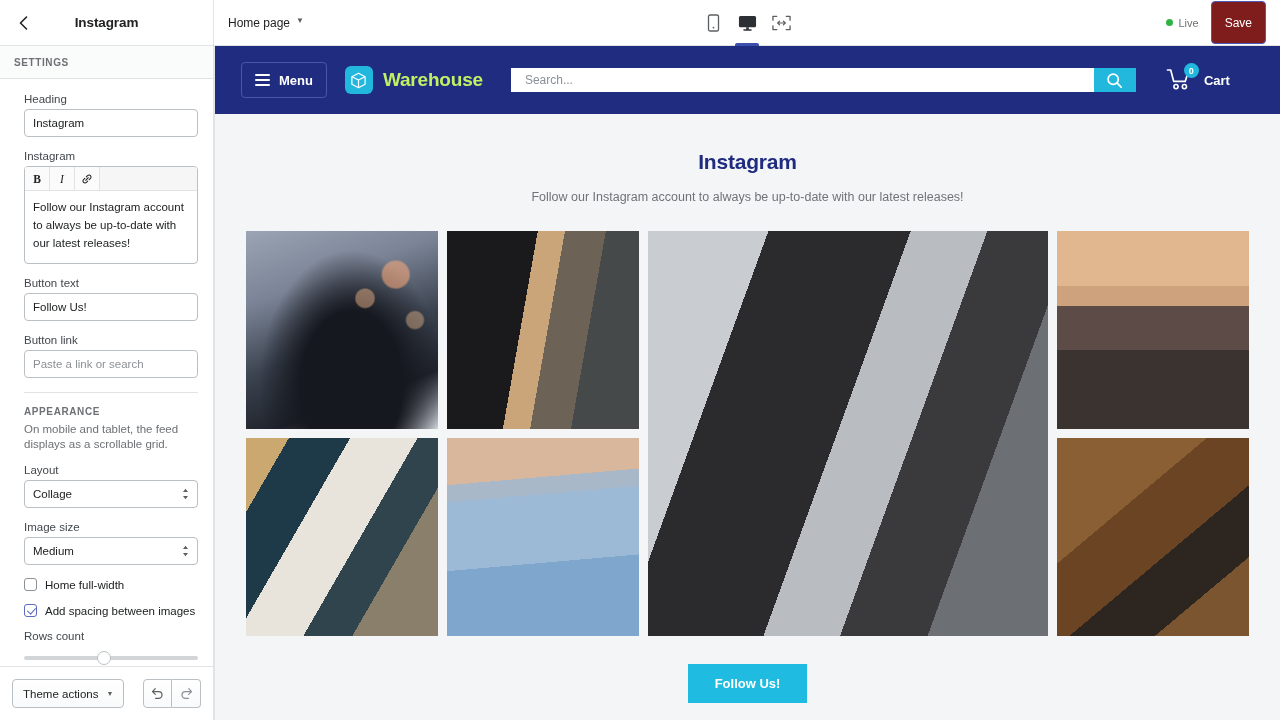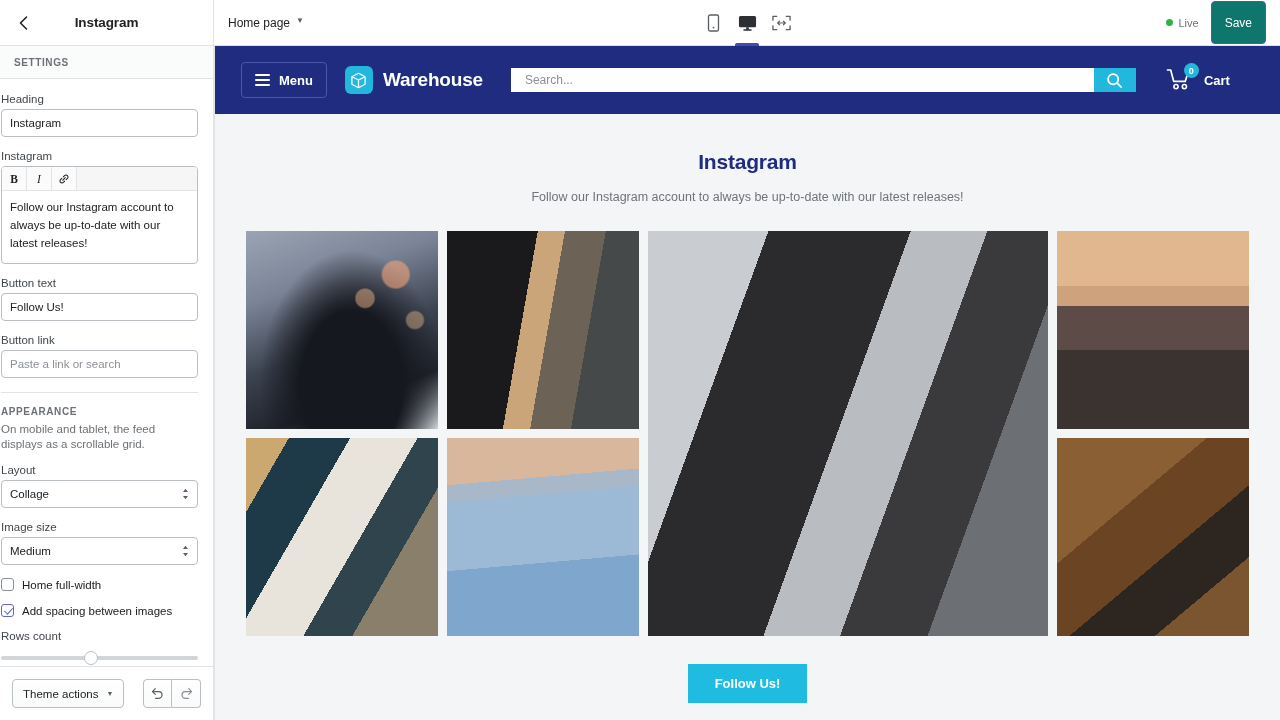--- a/index.html
+++ b/index.html
@@ -49,21 +49,21 @@
   }
   .sb-sectionbar span {
     font-size: 10px; font-weight: bold; letter-spacing: 0.6px;
     color: #6d7175; text-transform: uppercase;
   }
   .sb-scroll {
     flex: 1; overflow: hidden;
     padding: 0 0 0 0;
     position: relative;
   }
-  .sb-pad { padding: 14px 15px 0 1px; }
+  .sb-pad { padding: 14px 15px 0 24px; }
 
   .field-label {
     font-size: 11.5px; color: #42474c; margin-bottom: 4px; display: block;
   }
   .text-input {
     width: 100%; height: 28px;
     border: 1px solid #babfc3; border-radius: 4px;
     background: #fff;
     font-size: 11.5px; color: #202223;
     padding: 0 8px; font-family: inherit;
@@ -181,21 +181,21 @@
     height: 3px; background: #3d4eac; border-radius: 2px 2px 0 0;
   }
 
   .topbar-right {
     margin-left: auto; display: flex; align-items: center; gap: 12px;
   }
   .live-pill { display: flex; align-items: center; gap: 5px; font-size: 11px; color: #6d7175; }
   .live-dot { width: 7px; height: 7px; border-radius: 50%; background: #2fb344; }
   .save-btn {
     height: 43px; padding: 0 13px;
-    background: #0f766e; border: 1px solid #4959bd; border-radius: 4px;
+    background: #7f1d1d; border: 1px solid #4959bd; border-radius: 4px;
     color: #fff; font-size: 12px; font-weight: normal;
     display: flex; align-items: center; cursor: pointer;
   }
 
   
   .preview {
     flex: 1; overflow: hidden; background: #f4f5f7;
     border-left: 1px solid #e1e3e5;
     position: relative;
   }
@@ -209,21 +209,21 @@
     display: flex; align-items: center; gap: 9px; padding: 0 13px;
     color: #fff; font-size: 13px; font-weight: bold; cursor: pointer;
   }
   .burger { display: flex; flex-direction: column; gap: 3px; }
   .burger i { display: block; width: 15px; height: 2px; background: #fff; border-radius: 1px; }
   .brand { display: flex; align-items: center; gap: 10px; margin-left: 2px; }
   .brand-logo {
     width: 28px; height: 28px; border-radius: 6px; background: #22b8de;
     display: flex; align-items: center; justify-content: center;
   }
-  .brand-name { color: #ffffff; font-size: 19px; font-weight: bold; letter-spacing: -0.2px; }
+  .brand-name { color: #bef264; font-size: 19px; font-weight: bold; letter-spacing: -0.2px; }
   .search-wrap {
     flex: 1; display: flex; height: 24px; margin-left: 12px; max-width: 625px;
   }
   .search-input {
     flex: 1; background: #fff; border: none;
     font-size: 12px; color: #8a8f98; padding: 0 14px;
     display: flex; align-items: center; font-family: inherit;
   }
   .search-go {
     width: 42px; background: #22b8de;

